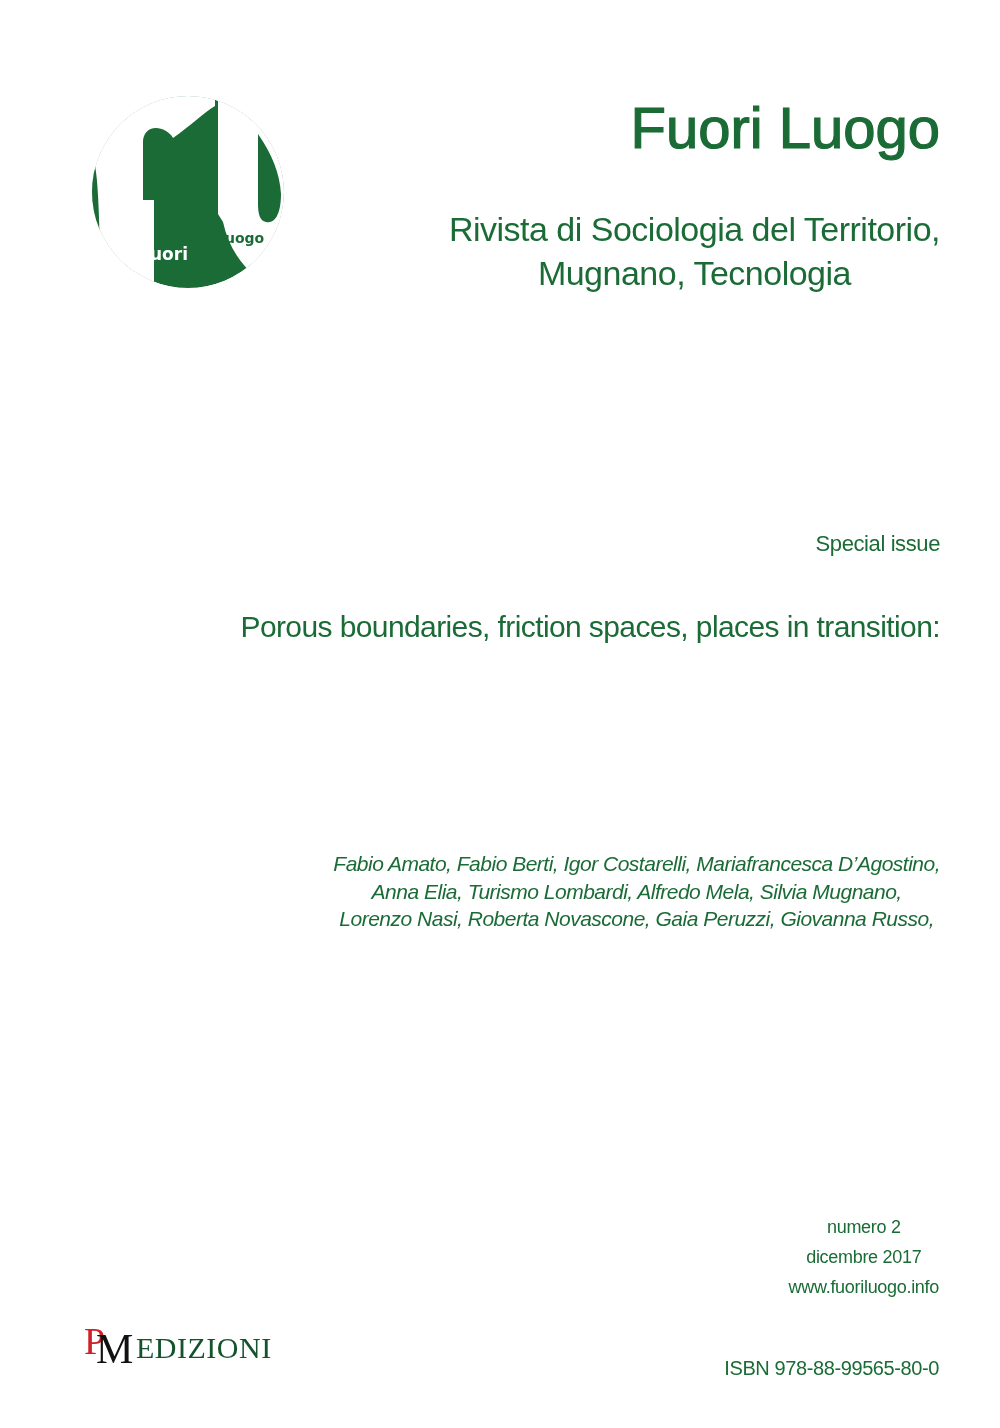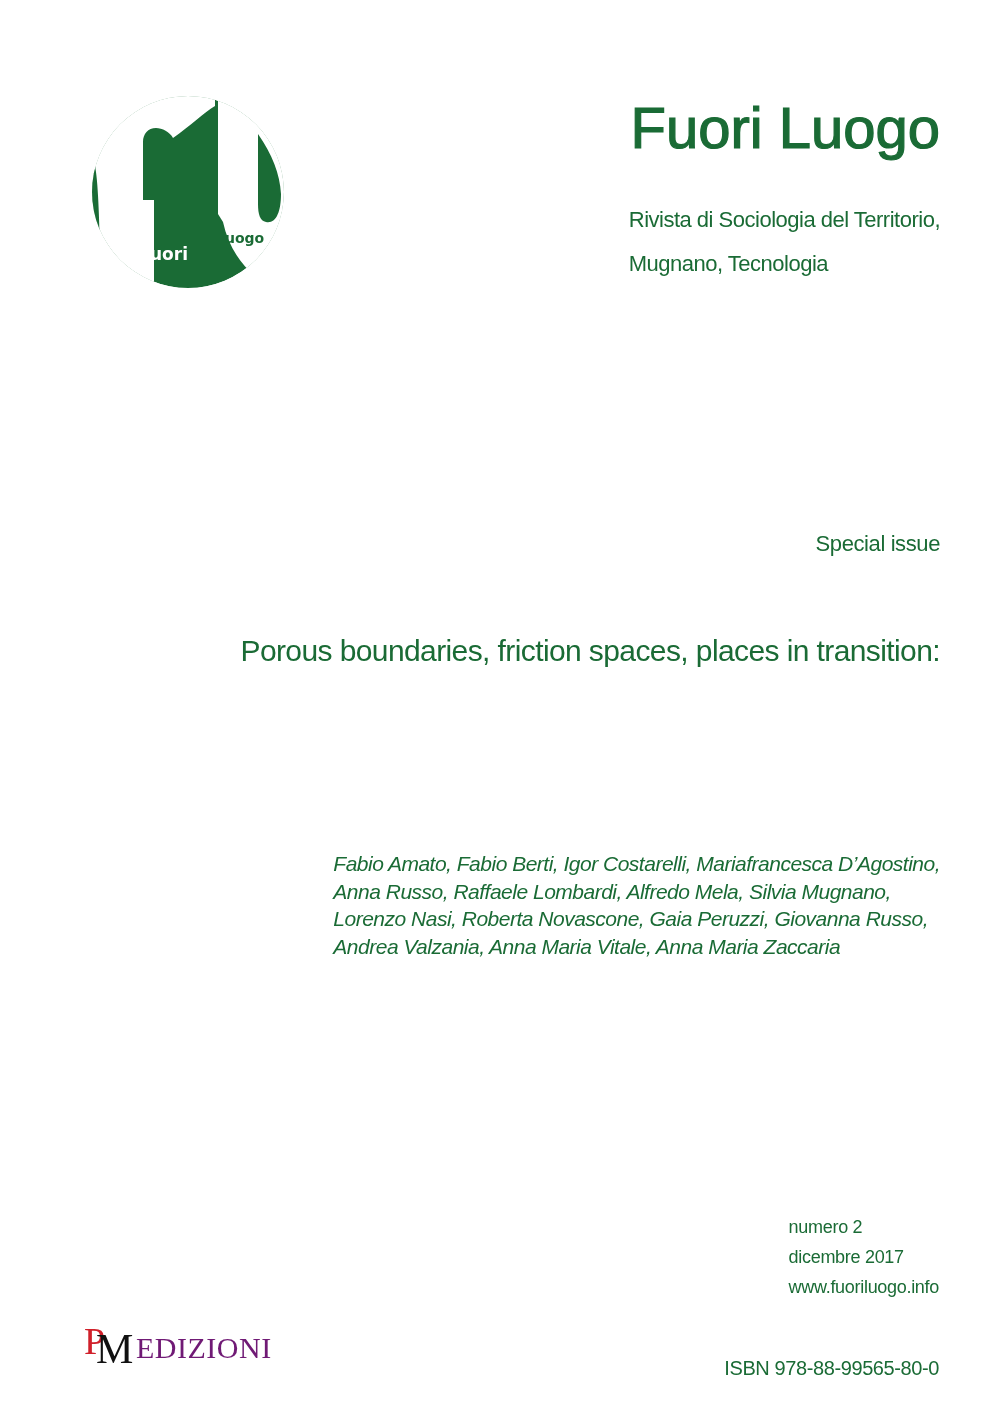--- a/index.html
+++ b/index.html
@@ -12,53 +12,53 @@
       height: 1428px;
       position: relative;
       overflow: hidden;
       font-family: "Liberation Sans", "DejaVu Sans", sans-serif;
       color: #1a6b35;
     }
     .green { color: #1a6b35; }
     .right {
       position: absolute;
       right: 60px;
-      text-align: left;
+      text-align: center;
       white-space: nowrap;
     }
     #logo {
       position: absolute;
       left: 90px;
       top: 94px;
       width: 196px;
       height: 196px;
     }
     #title {
       top: 95px;
       font-size: 58px;
       font-weight: normal;
       letter-spacing: 0px;
       line-height: 66px;
       margin: 0;
       -webkit-text-stroke: 1.2px #1a6b35;
     }
     #subtitle {
-      top: 198px;
-      font-size: 22px;
+      top: 207px;
+      font-size: 34px;
       line-height: 44px;
       letter-spacing: -0.5px;
     }
     #special {
       top: 526px;
       font-size: 22px;
       line-height: 36px;
       letter-spacing: -0.4px;
     }
     #issue-title {
-      top: 630px;
+      top: 606px;
       font-size: 30px;
       line-height: 41px;
       letter-spacing: -0.6px;
     }
     #authors {
       top: 850px;
       font-size: 21px;
       font-style: italic;
       line-height: 27.5px;
       letter-spacing: -0.5px;
@@ -102,21 +102,21 @@
       font-size: 42px;
       line-height: 42px;
       color: #111111;
     }
     #pub-name {
       position: absolute;
       left: 52px;
       top: 10px;
       font-size: 30px;
       line-height: 32px;
-      color: #701a75;
+      color: #14532d;
       letter-spacing: 0.5px;
     }
   </style>
 </head>
 <body>
 
 <div id="logo">
   <svg width="196" height="196" viewBox="0 0 196 196">
     <defs>
       <clipPath id="circ">
@@ -154,23 +154,22 @@
 </div>
 
 <div id="special" class="right green">Special issue</div>
 
 <div id="issue-title" class="right green">
   <div>Porous boundaries, friction spaces, places in transition:</div>
 </div>
 
 <div id="authors" class="right green">
   <div>Fabio Amato, Fabio Berti, Igor Costarelli, Mariafrancesca D’Agostino,</div>
-  <div>Anna Russo, Raffaele Lombardi, Alfredo Mela, Silvia Mugnano,</div>
+  <div>Anna Elia, Turismo Lombardi, Alfredo Mela, Silvia Mugnano,</div>
   <div>Lorenzo Nasi, Roberta Novascone, Gaia Peruzzi, Giovanna Russo,</div>
-  <div>Andrea Valzania, Anna Maria Vitale, Anna Maria Zaccaria</div>
 </div>
 
 <div id="meta" class="right green">
   <div>numero 2</div>
   <div>dicembre 2017</div>
   <div>www.fuoriluogo.info</div>
 </div>
 
 <div id="isbn" class="right green">ISBN 978-88-99565-80-0</div>
 

